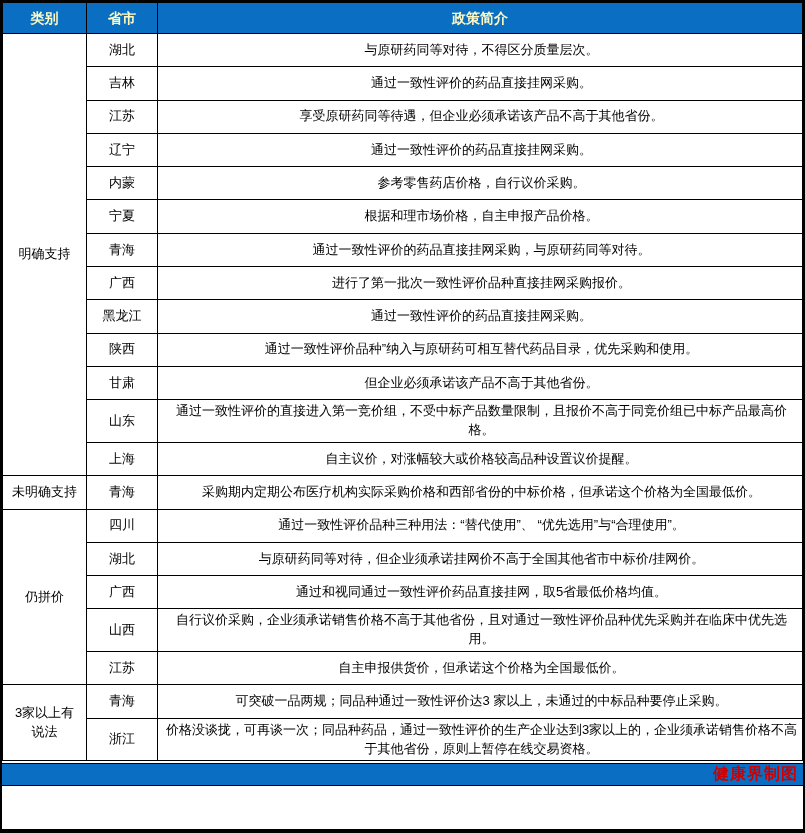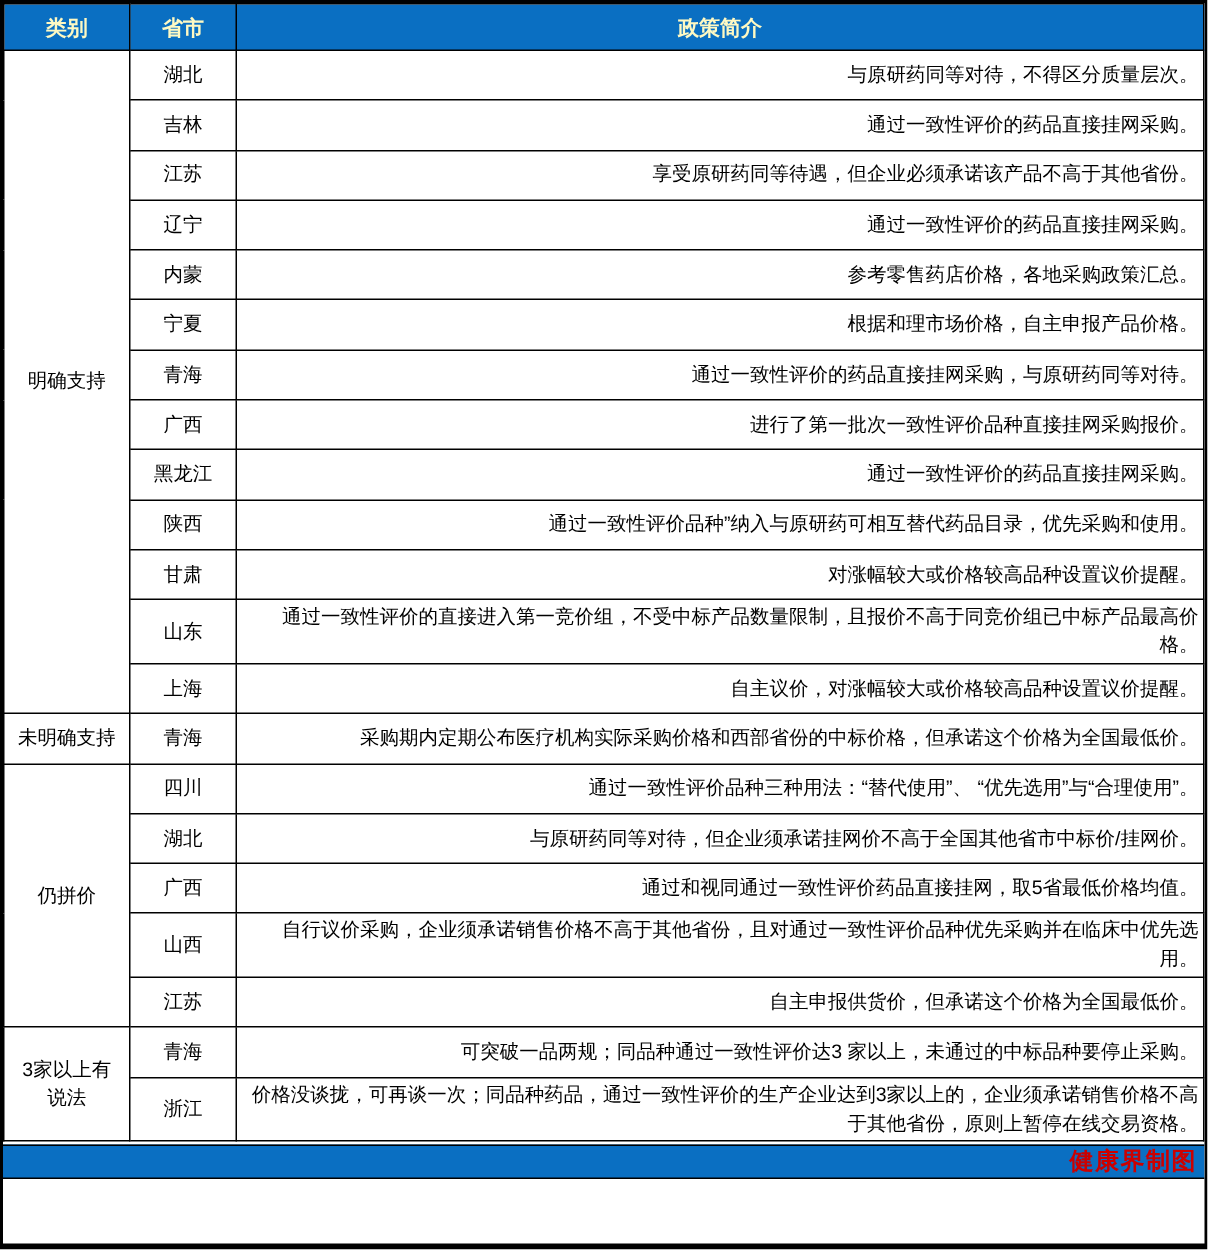--- a/index.html
+++ b/index.html
@@ -52,21 +52,21 @@
     text-align: center;
     padding: 2px 6px;
     background: #ffffff;
     margin-top: 44px;
   }
   td.province {
     text-align: center;
     padding: 2px 4px;
   }
   td.policy-text {
-    text-align: right;
+    text-align: center;
     padding: 2px 3px 2px 6px;
     margin-left: 12px;
   }
   .footer-bar {
     margin-top: 2px;
     height: 21px;
     background: #0a6fc2;
     border: 1px solid #000000;
     border-left: none;
     border-right: none;
@@ -141,21 +141,21 @@
         <tr>
           <td class="province">江苏</td>
           <td class="policy-text">享受原研药同等待遇，但企业必须承诺该产品不高于其他省份。</td>
         </tr>
         <tr>
           <td class="province">辽宁</td>
           <td class="policy-text">通过一致性评价的药品直接挂网采购。</td>
         </tr>
         <tr>
           <td class="province">内蒙</td>
-          <td class="policy-text">参考零售药店价格，各地采购政策汇总。</td>
+          <td class="policy-text">参考零售药店价格，自行议价采购。</td>
         </tr>
         <tr>
           <td class="province">宁夏</td>
           <td class="policy-text">根据和理市场价格，自主申报产品价格。</td>
         </tr>
         <tr>
           <td class="province">青海</td>
           <td class="policy-text">通过一致性评价的药品直接挂网采购，与原研药同等对待。</td>
         </tr>
         <tr>
@@ -165,21 +165,21 @@
         <tr>
           <td class="province">黑龙江</td>
           <td class="policy-text">通过一致性评价的药品直接挂网采购。</td>
         </tr>
         <tr>
           <td class="province">陕西</td>
           <td class="policy-text">通过一致性评价品种”纳入与原研药可相互替代药品目录，优先采购和使用。</td>
         </tr>
         <tr>
           <td class="province">甘肃</td>
-          <td class="policy-text">对涨幅较大或价格较高品种设置议价提醒。</td>
+          <td class="policy-text">但企业必须承诺该产品不高于其他省份。</td>
         </tr>
         <tr>
           <td class="province">山东</td>
           <td class="policy-text">通过一致性评价的直接进入第一竞价组，不受中标产品数量限制，且报价不高于同竞价组已中标产品最高价格。</td>
         </tr>
         <tr>
           <td class="province">上海</td>
           <td class="policy-text">自主议价，对涨幅较大或价格较高品种设置议价提醒。</td>
         </tr>
         <tr>

